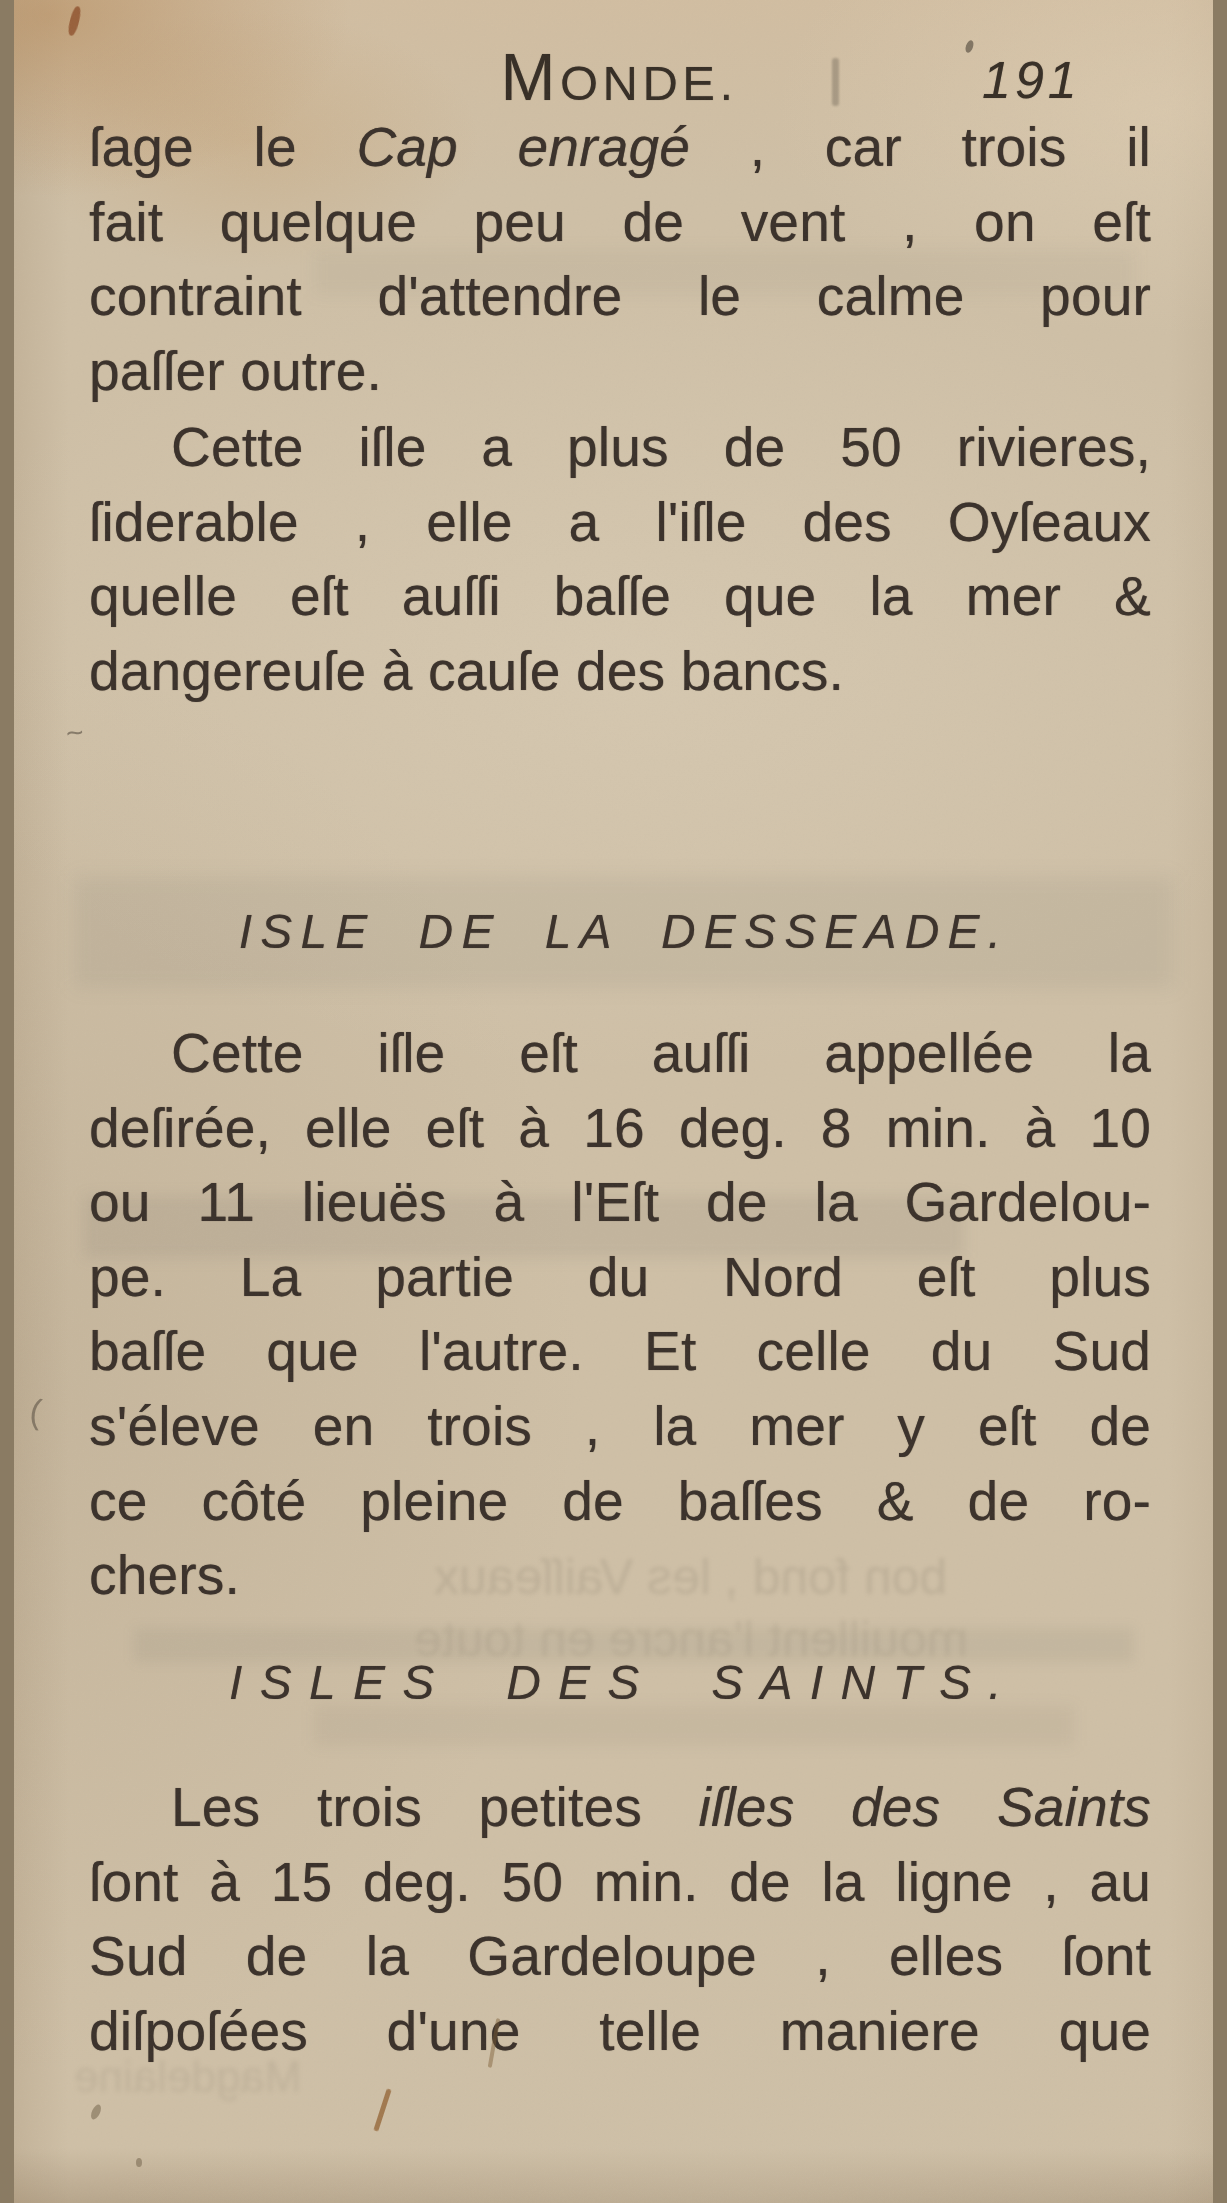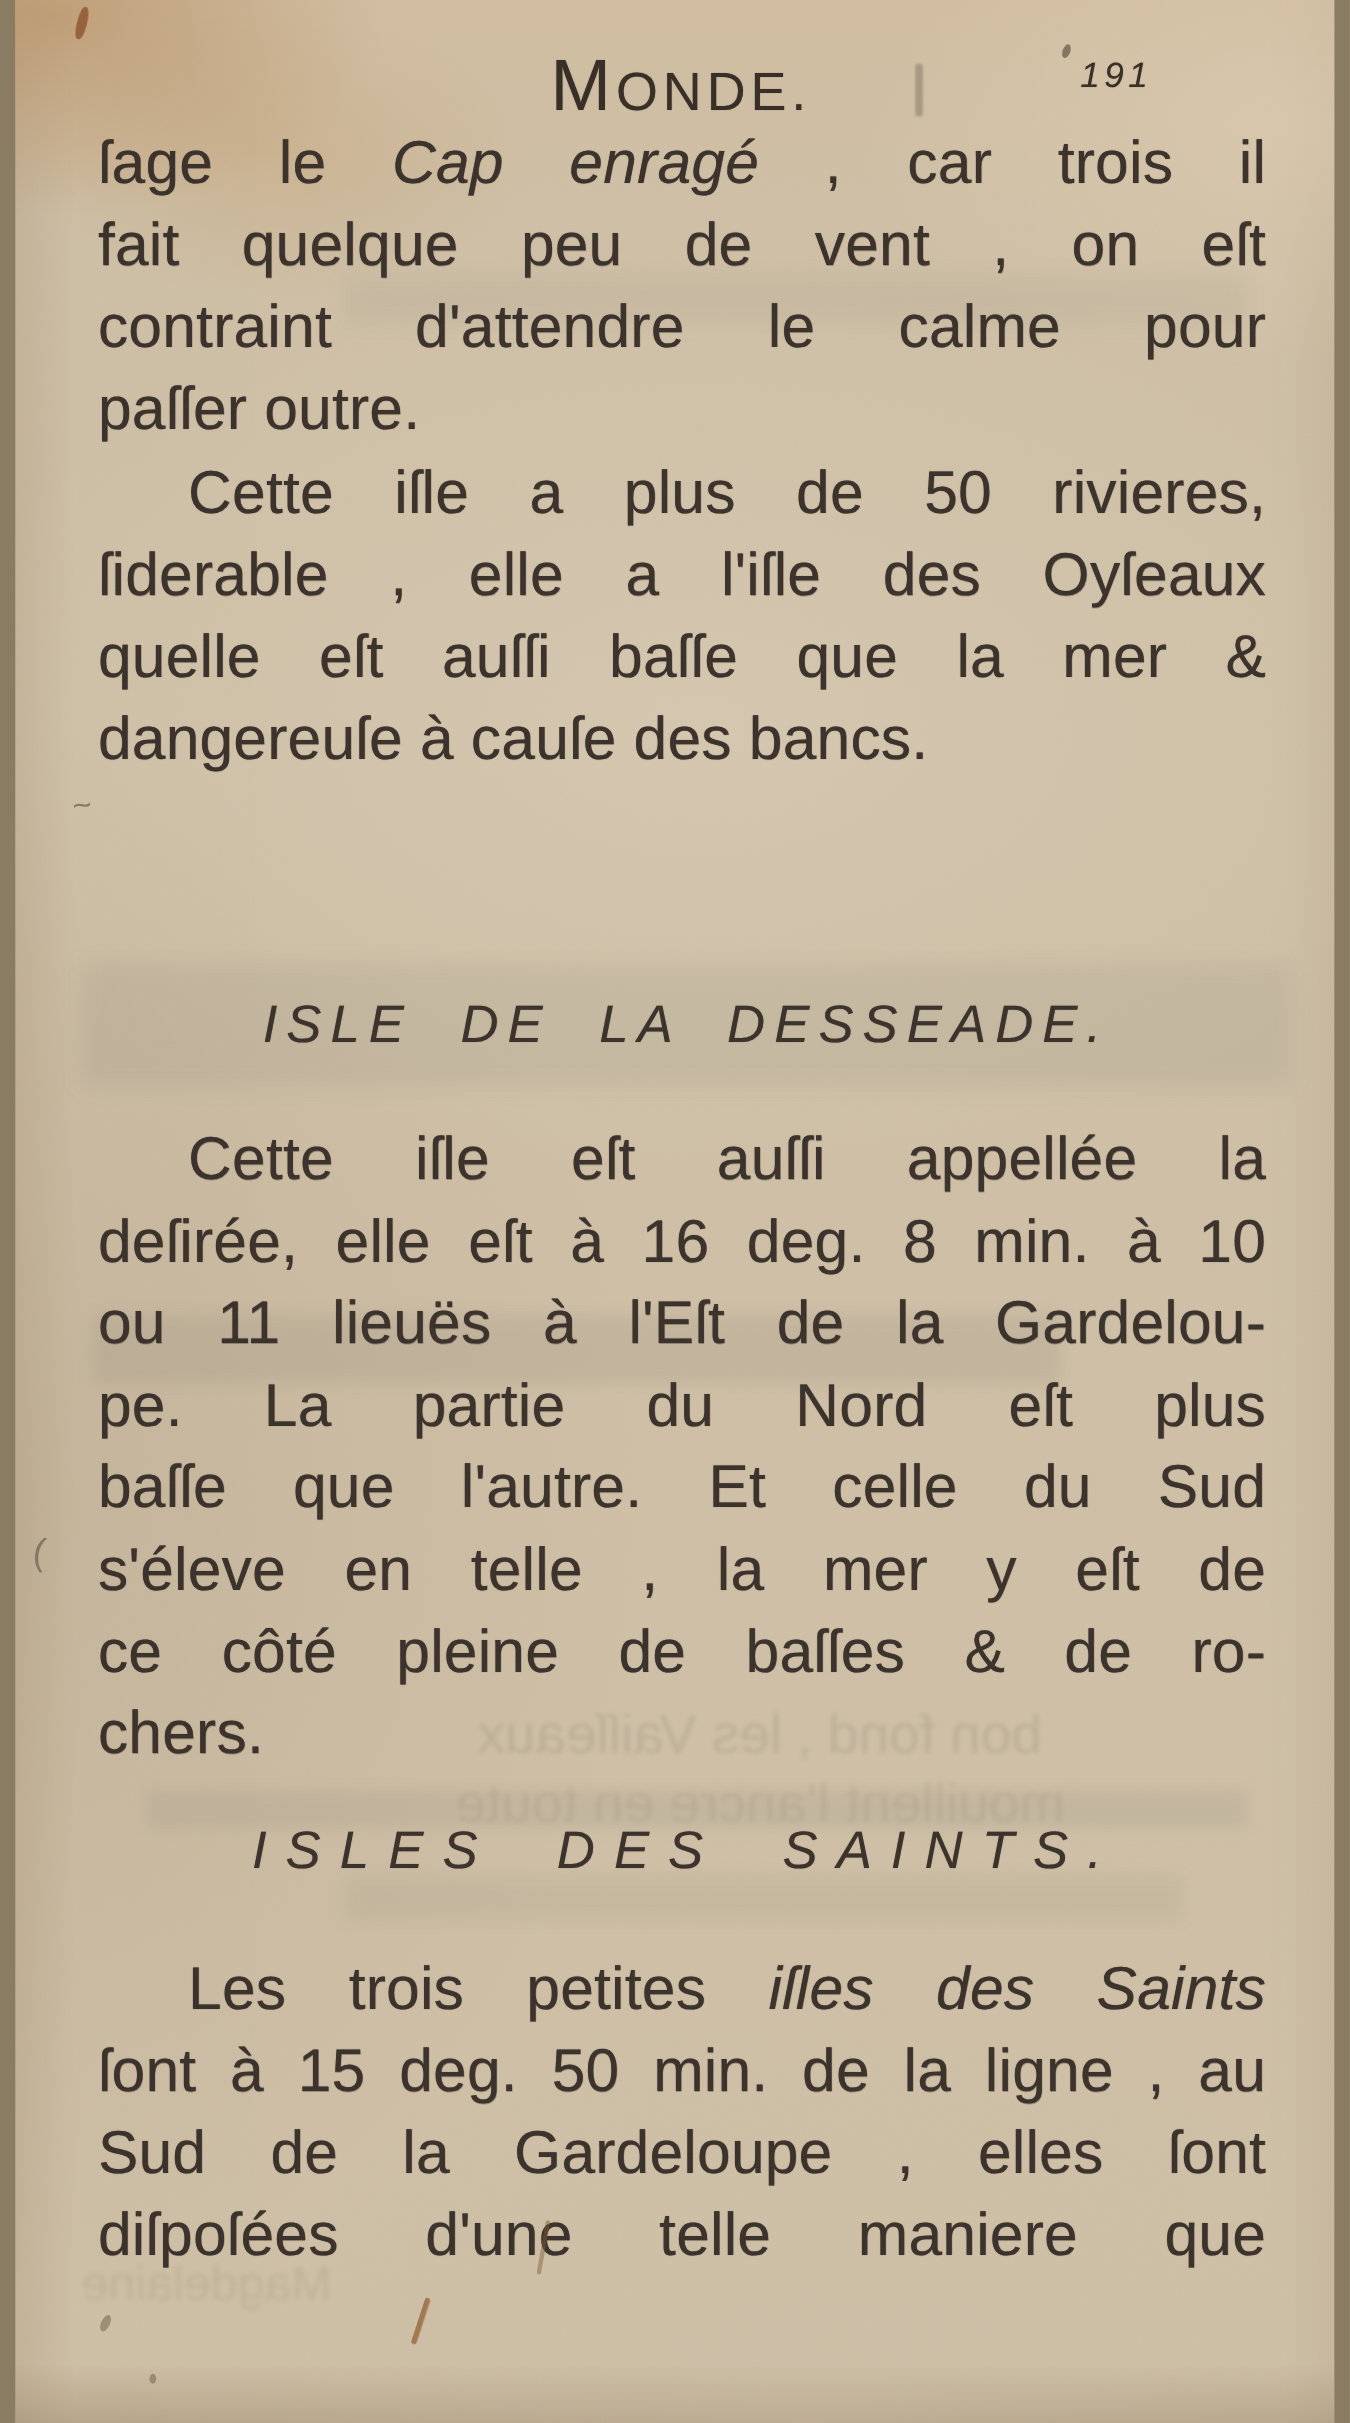--- a/index.html
+++ b/index.html
@@ -28,21 +28,21 @@
     position:absolute;left:75px;top:44px;width:1060px;
     text-align:center;letter-spacing:.28em;
     color:#352d25;
     text-shadow:0 0 1px rgba(53,45,37,.55);
     white-space:nowrap;
   }
   .rh-initial{font-size:66px;line-height:66px;}
   .rh-rest{font-size:49px;line-height:66px;}
   .folio{
     position:absolute;left:968px;top:50px;width:200px;
-    font-style:italic;font-size:32px;letter-spacing:4px;
+    font-style:italic;font-size:52px;letter-spacing:4px;
     color:#352d25;text-shadow:0 0 1px rgba(53,45,37,.5);
   }
   
   .para{
     position:absolute;left:75px;width:1062px;
     font-size:55px;line-height:74.6px;
     letter-spacing:.2px;
     text-shadow:0 0 1px rgba(57,47,37,.55), .4px .4px 0 rgba(57,47,37,.30);
   }
   .p1{top:110px;} .p2{top:410px;} .p3{top:1016px;} .p4{top:1770px;}
@@ -125,21 +125,21 @@
   </div>
 
   <div class="sec-head h1">ISLE DE LA DESSEADE.</div>
 
   <div class="para p3">
     <div class="line ind">Cette iſle eſt auſſi appellée la</div>
     <div class="line">deſirée, elle eſt à 16 deg. 8 min. à 10</div>
     <div class="line">ou 11 lieuës à l'Eſt de la Gardelou-</div>
     <div class="line">pe.  La partie du Nord eſt plus</div>
     <div class="line">baſſe que l'autre.  Et celle du Sud</div>
-    <div class="line">s'éleve en telle , la mer y eſt de</div>
+    <div class="line">s'éleve en trois , la mer y eſt de</div>
     <div class="line">ce côté pleine de baſſes &amp; de ro-</div>
     <div class="line end">chers.</div>
   </div>
 
   <div class="sec-head h2">ISLES DES SAINTS.</div>
 
   <div class="para p4">
     <div class="line ind"><span>Les trois petites </span><span class="it">iſles des Saints</span><span></span></div>
     <div class="line">ſont à 15 deg. 50 min. de la ligne , au</div>
     <div class="line">Sud de la Gardeloupe , elles ſont</div>

